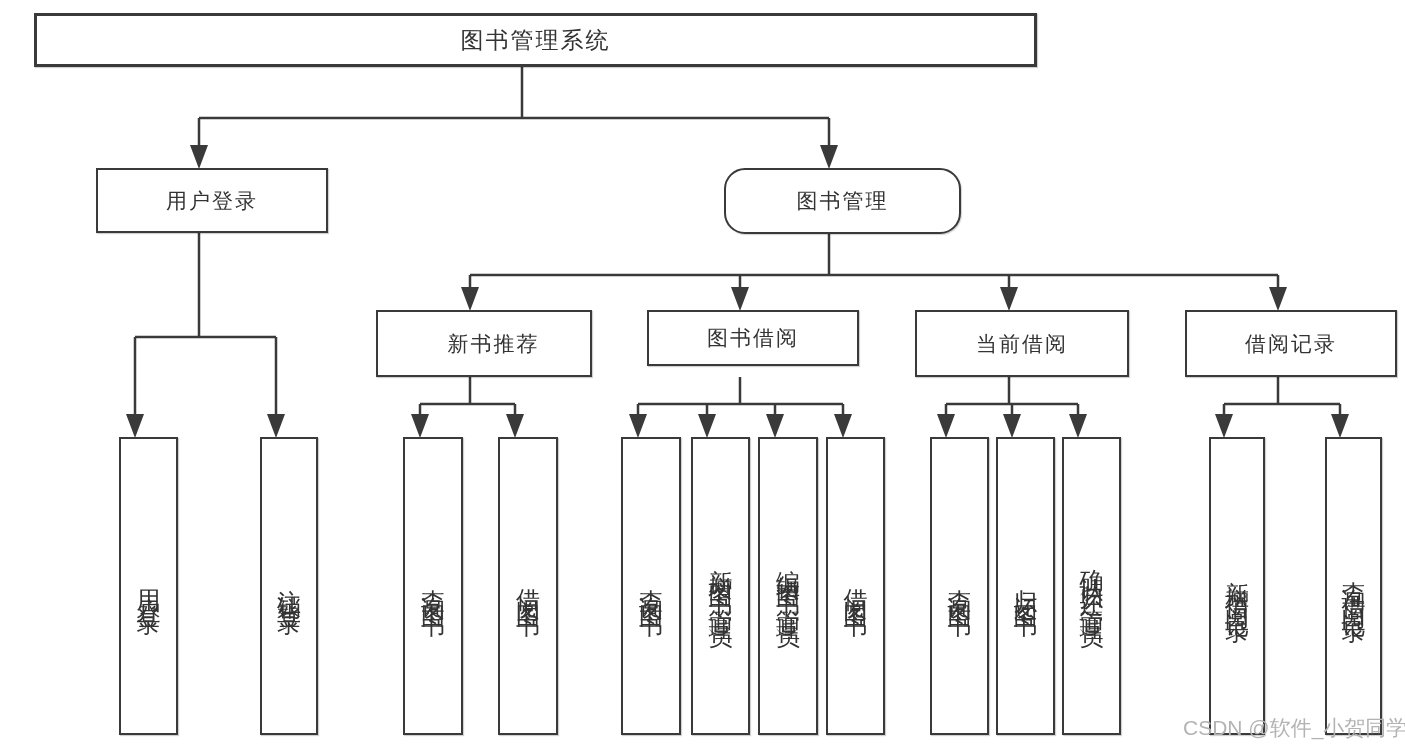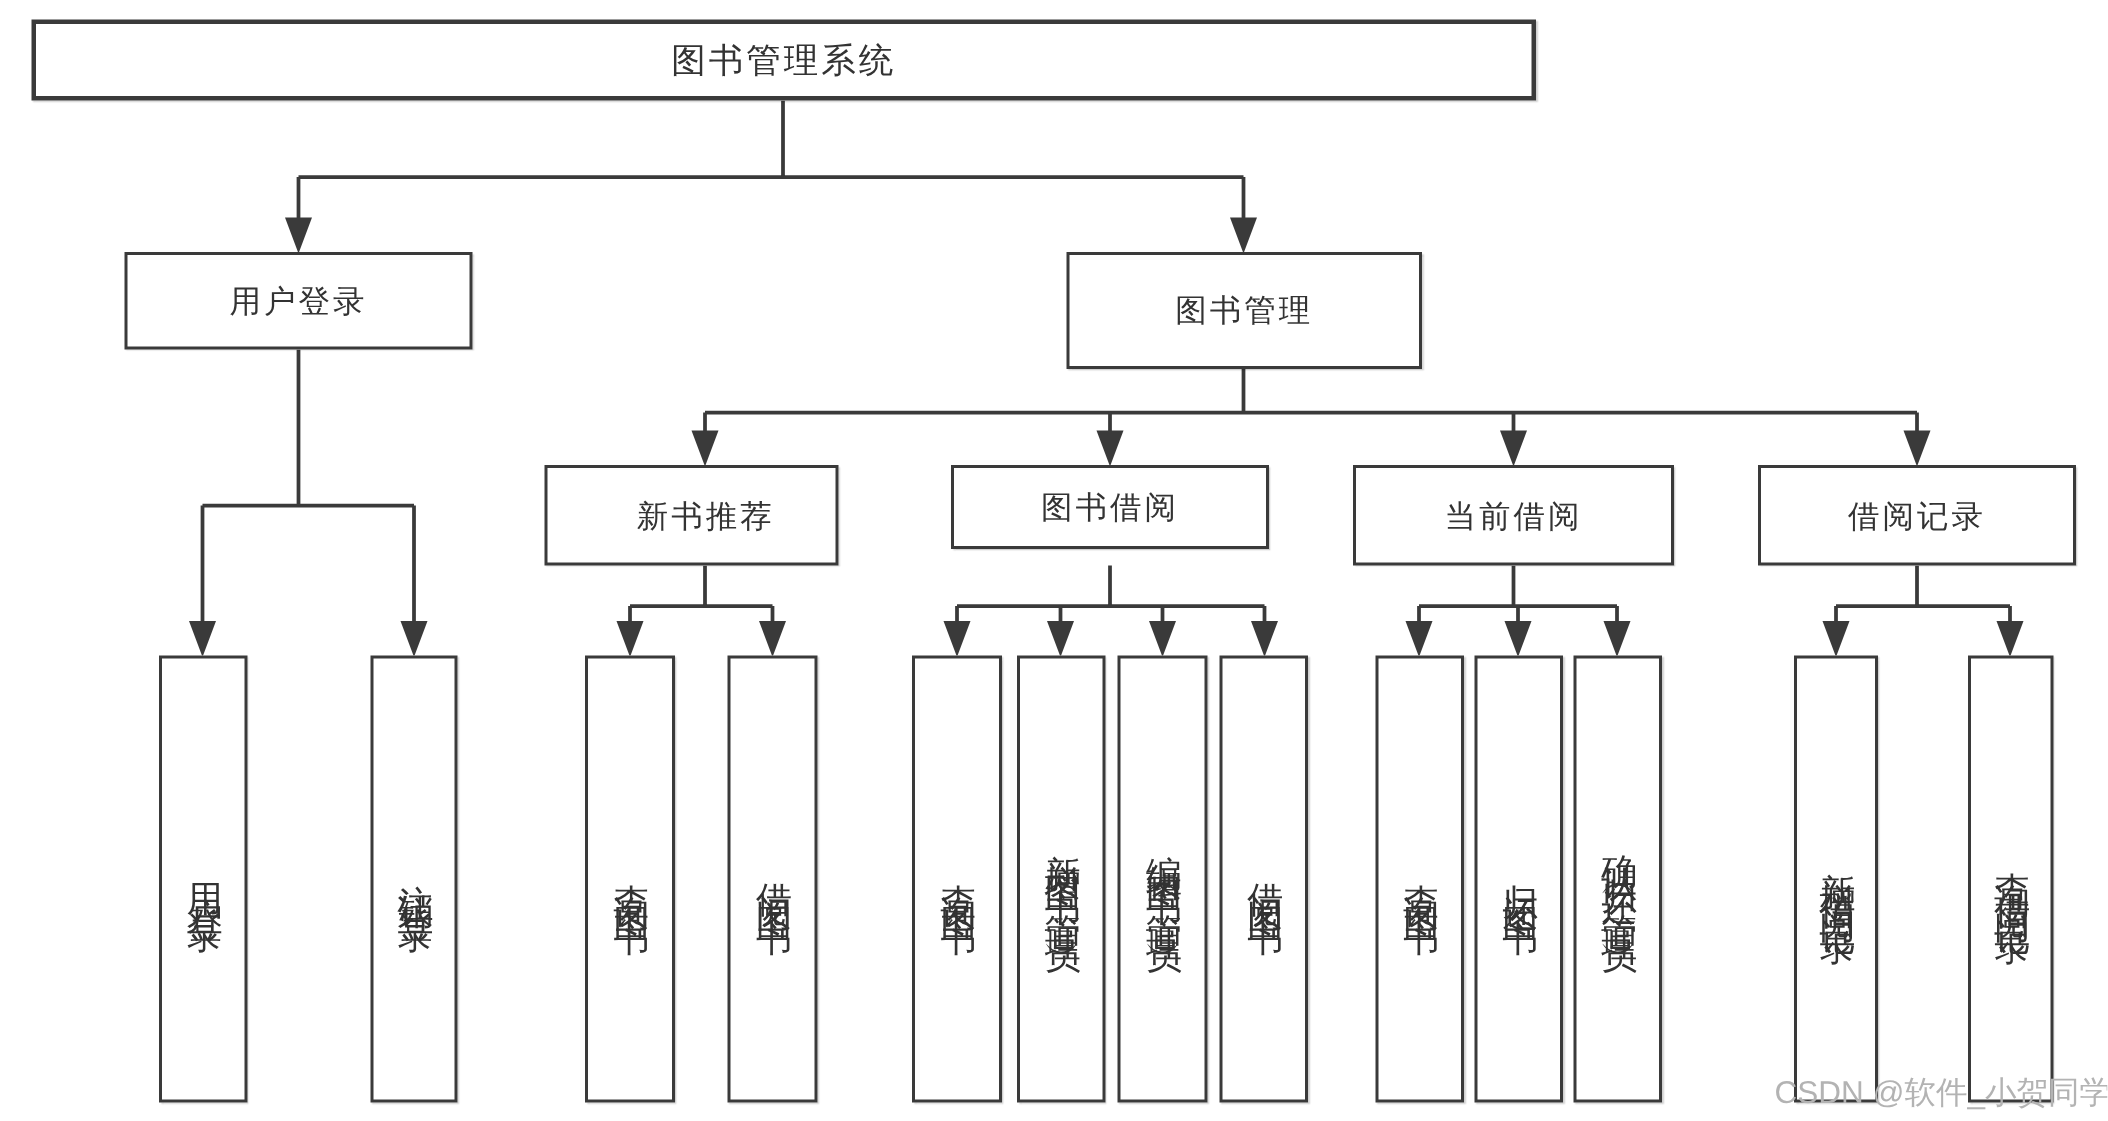--- a/index.html
+++ b/index.html
@@ -37,20 +37,21 @@
     position: absolute;
     box-sizing: border-box;
     background: #ffffff;
     border: 2.5px solid var(--box-border);
     display: flex;
     align-items: center;
     justify-content: center;
     color: var(--text);
     z-index: 1;
     box-shadow: 1px 1px 1px rgba(0,0,0,0.18);
+    margin-left: 13px;
   }
   .node.root { border-width: 3px; }
   .node.root span { font-size: 23px; letter-spacing: 2px; }
   .node.mid span { font-size: 21px; letter-spacing: 2px; }
   .node.v span {
     writing-mode: vertical-rl;
     text-orientation: mixed;
     font-size: 24px;
     line-height: 1;
     letter-spacing: 8px;
@@ -103,25 +104,25 @@
       M1215,414 L1233,414 L1224,438 Z M1331,414 L1349,414 L1340,438 Z"></path>
   </svg>
 
   <div class="node root" style="left:21px; top:13px; width:1003px; height:54px;">
     <span>图书管理系统</span>
   </div>
 
   <div class="node mid" style="left:83px; top:168px; width:232px; height:65px;">
     <span>用户登录</span>
   </div>
-  <div class="node mid" style="left:711px; top:168px; width:237px; height:78px;">
+  <div class="node mid" style="left:711px; top:168px; width:237px; height:66px;border-radius:21px;">
     <span>图书管理</span>
   </div>
 
-  <div class="node mid" style="left:363px; top:310px; width:196px; height:67px;padding-left:19px;">
+  <div class="node mid" style="left:363px; top:310px; width:216px; height:67px;padding-left:19px;">
     <span>新书推荐</span>
   </div>
   <div class="node mid" style="left:634px; top:310px; width:212px; height:56px;">
     <span>图书借阅</span>
   </div>
   <div class="node mid" style="left:902px; top:310px; width:214px; height:67px;text-align:center;">
     <span>当前借阅</span>
   </div>
   <div class="node mid" style="left:1172px; top:310px; width:212px; height:67px;">
     <span>借阅记录</span>

